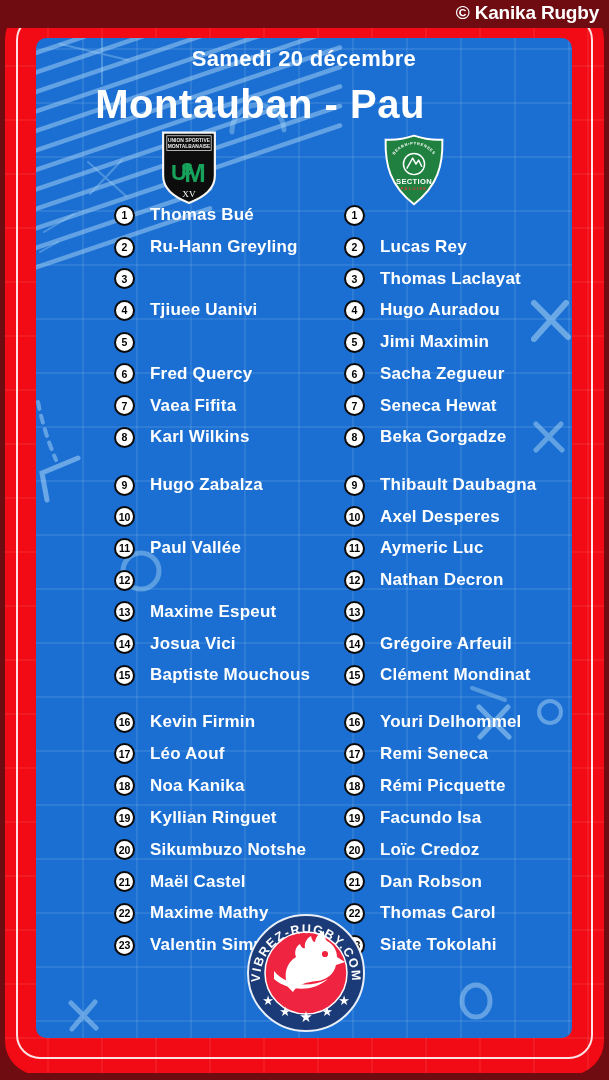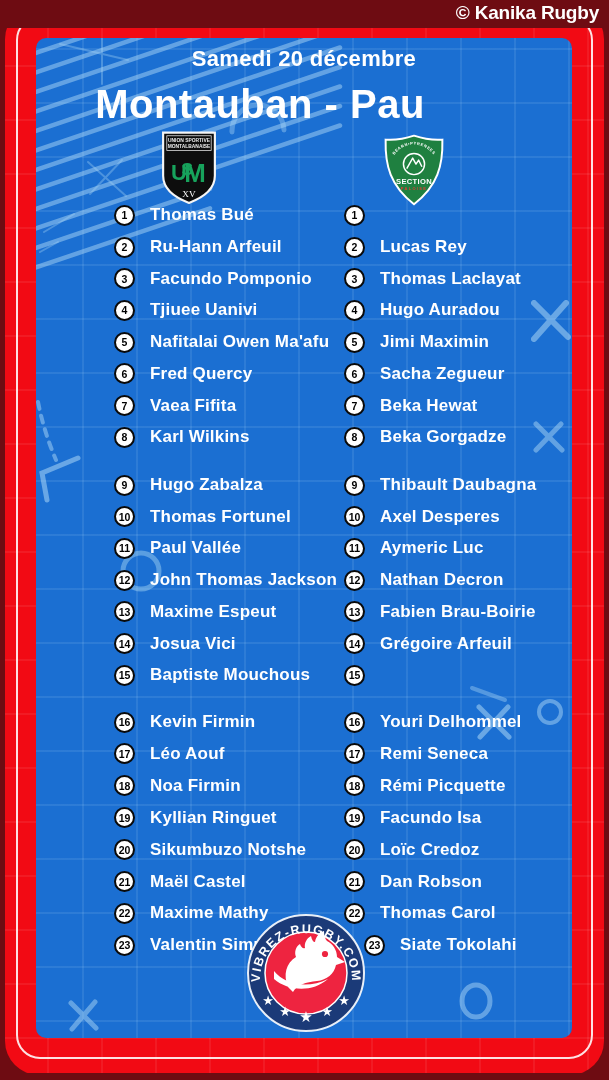--- a/index.html
+++ b/index.html
@@ -174,61 +174,57 @@
   <text x="50" y="85" text-anchor="middle" font-size="6" font-weight="bold" fill="#e23b35" letter-spacing="2">PALOISE</text>
 </svg>
 
 <div id="players-layer">
     <div class="row" style="left: 114px; top: 204.3px;">
       <span class="num">1</span>
       <span class="pname">Thomas Bué</span>
     </div>
     <div class="row" style="left: 114px; top: 236.02px;">
       <span class="num">2</span>
-      <span class="pname">Ru-Hann Arfeuil</span>
+      <span class="pname">Ru-Hann Greyling</span>
     </div>
     <div class="row" style="left: 114px; top: 267.74px;">
       <span class="num">3</span>
-      <span class="pname">Facundo Pomponio</span>
     </div>
     <div class="row" style="left: 114px; top: 299.46px;">
       <span class="num">4</span>
       <span class="pname">Tjiuee Uanivi</span>
     </div>
     <div class="row" style="left: 114px; top: 331.18px;">
       <span class="num">5</span>
-      <span class="pname">Nafitalai Owen Ma'afu</span>
     </div>
     <div class="row" style="left: 114px; top: 362.9px;">
       <span class="num">6</span>
       <span class="pname">Fred Quercy</span>
     </div>
     <div class="row" style="left: 114px; top: 394.62px;">
       <span class="num">7</span>
       <span class="pname">Vaea Fifita</span>
     </div>
     <div class="row" style="left: 114px; top: 426.34px;">
       <span class="num">8</span>
       <span class="pname">Karl Wilkins</span>
     </div>
     <div class="row" style="left: 114px; top: 474px;">
       <span class="num">9</span>
       <span class="pname">Hugo Zabalza</span>
     </div>
     <div class="row" style="left: 114px; top: 505.72px;">
       <span class="num">10</span>
-      <span class="pname">Thomas Fortunel</span>
     </div>
     <div class="row" style="left: 114px; top: 537.44px;">
       <span class="num">11</span>
       <span class="pname">Paul Vallée</span>
     </div>
     <div class="row" style="left: 114px; top: 569.16px;">
       <span class="num">12</span>
-      <span class="pname">John Thomas Jackson</span>
     </div>
     <div class="row" style="left: 114px; top: 600.88px;">
       <span class="num">13</span>
       <span class="pname">Maxime Espeut</span>
     </div>
     <div class="row" style="left: 114px; top: 632.6px;">
       <span class="num">14</span>
       <span class="pname">Josua Vici</span>
     </div>
     <div class="row" style="left: 114px; top: 664.32px;">
@@ -238,21 +234,21 @@
     <div class="row" style="left: 114px; top: 711px;">
       <span class="num">16</span>
       <span class="pname">Kevin Firmin</span>
     </div>
     <div class="row" style="left: 114px; top: 742.9px;">
       <span class="num">17</span>
       <span class="pname">Léo Aouf</span>
     </div>
     <div class="row" style="left: 114px; top: 774.8px;">
       <span class="num">18</span>
-      <span class="pname">Noa Firmin</span>
+      <span class="pname">Noa Kanika</span>
     </div>
     <div class="row" style="left: 114px; top: 806.7px;">
       <span class="num">19</span>
       <span class="pname">Kyllian Ringuet</span>
     </div>
     <div class="row" style="left: 114px; top: 838.6px;">
       <span class="num">20</span>
       <span class="pname">Sikumbuzo Notshe</span>
     </div>
     <div class="row" style="left: 114px; top: 870.5px;">
@@ -285,21 +281,21 @@
     <div class="row" style="left: 344px; top: 331.18px;">
       <span class="num">5</span>
       <span class="pname">Jimi Maximin</span>
     </div>
     <div class="row" style="left: 344px; top: 362.9px;">
       <span class="num">6</span>
       <span class="pname">Sacha Zegueur</span>
     </div>
     <div class="row" style="left: 344px; top: 394.62px;">
       <span class="num">7</span>
-      <span class="pname">Beka Hewat</span>
+      <span class="pname">Seneca Hewat</span>
     </div>
     <div class="row" style="left: 344px; top: 426.34px;">
       <span class="num">8</span>
       <span class="pname">Beka Gorgadze</span>
     </div>
     <div class="row" style="left: 344px; top: 474px;">
       <span class="num">9</span>
       <span class="pname">Thibault Daubagna</span>
     </div>
     <div class="row" style="left: 344px; top: 505.72px;">
@@ -309,28 +305,28 @@
     <div class="row" style="left: 344px; top: 537.44px;">
       <span class="num">11</span>
       <span class="pname">Aymeric Luc</span>
     </div>
     <div class="row" style="left: 344px; top: 569.16px;">
       <span class="num">12</span>
       <span class="pname">Nathan Decron</span>
     </div>
     <div class="row" style="left: 344px; top: 600.88px;">
       <span class="num">13</span>
-      <span class="pname">Fabien Brau-Boirie</span>
     </div>
     <div class="row" style="left: 344px; top: 632.6px;">
       <span class="num">14</span>
       <span class="pname">Grégoire Arfeuil</span>
     </div>
     <div class="row" style="left: 344px; top: 664.32px;">
       <span class="num">15</span>
+      <span class="pname">Clément Mondinat</span>
     </div>
     <div class="row" style="left: 344px; top: 711px;">
       <span class="num">16</span>
       <span class="pname">Youri Delhommel</span>
     </div>
     <div class="row" style="left: 344px; top: 742.9px;">
       <span class="num">17</span>
       <span class="pname">Remi Seneca</span>
     </div>
     <div class="row" style="left: 344px; top: 774.8px;">
@@ -346,21 +342,21 @@
       <span class="pname">Loïc Credoz</span>
     </div>
     <div class="row" style="left: 344px; top: 870.5px;">
       <span class="num">21</span>
       <span class="pname">Dan Robson</span>
     </div>
     <div class="row" style="left: 344px; top: 902.4px;">
       <span class="num">22</span>
       <span class="pname">Thomas Carol</span>
     </div>
-    <div class="row" style="left: 364px; top: 934.3px;">
+    <div class="row" style="left: 344px; top: 934.3px;">
       <span class="num">23</span>
       <span class="pname">Siate Tokolahi</span>
     </div>
   </div>
 
 <svg class="badge" viewBox="0 0 120 120">
   <defs>
       <path id="vrArc" d="M 14 66 A 46 46 0 0 1 106 66"></path>
     </defs>
   <circle cx="60" cy="60" r="58" fill="#1b3a78" stroke="rgba(255,255,255,.9)" stroke-width="2"></circle>

